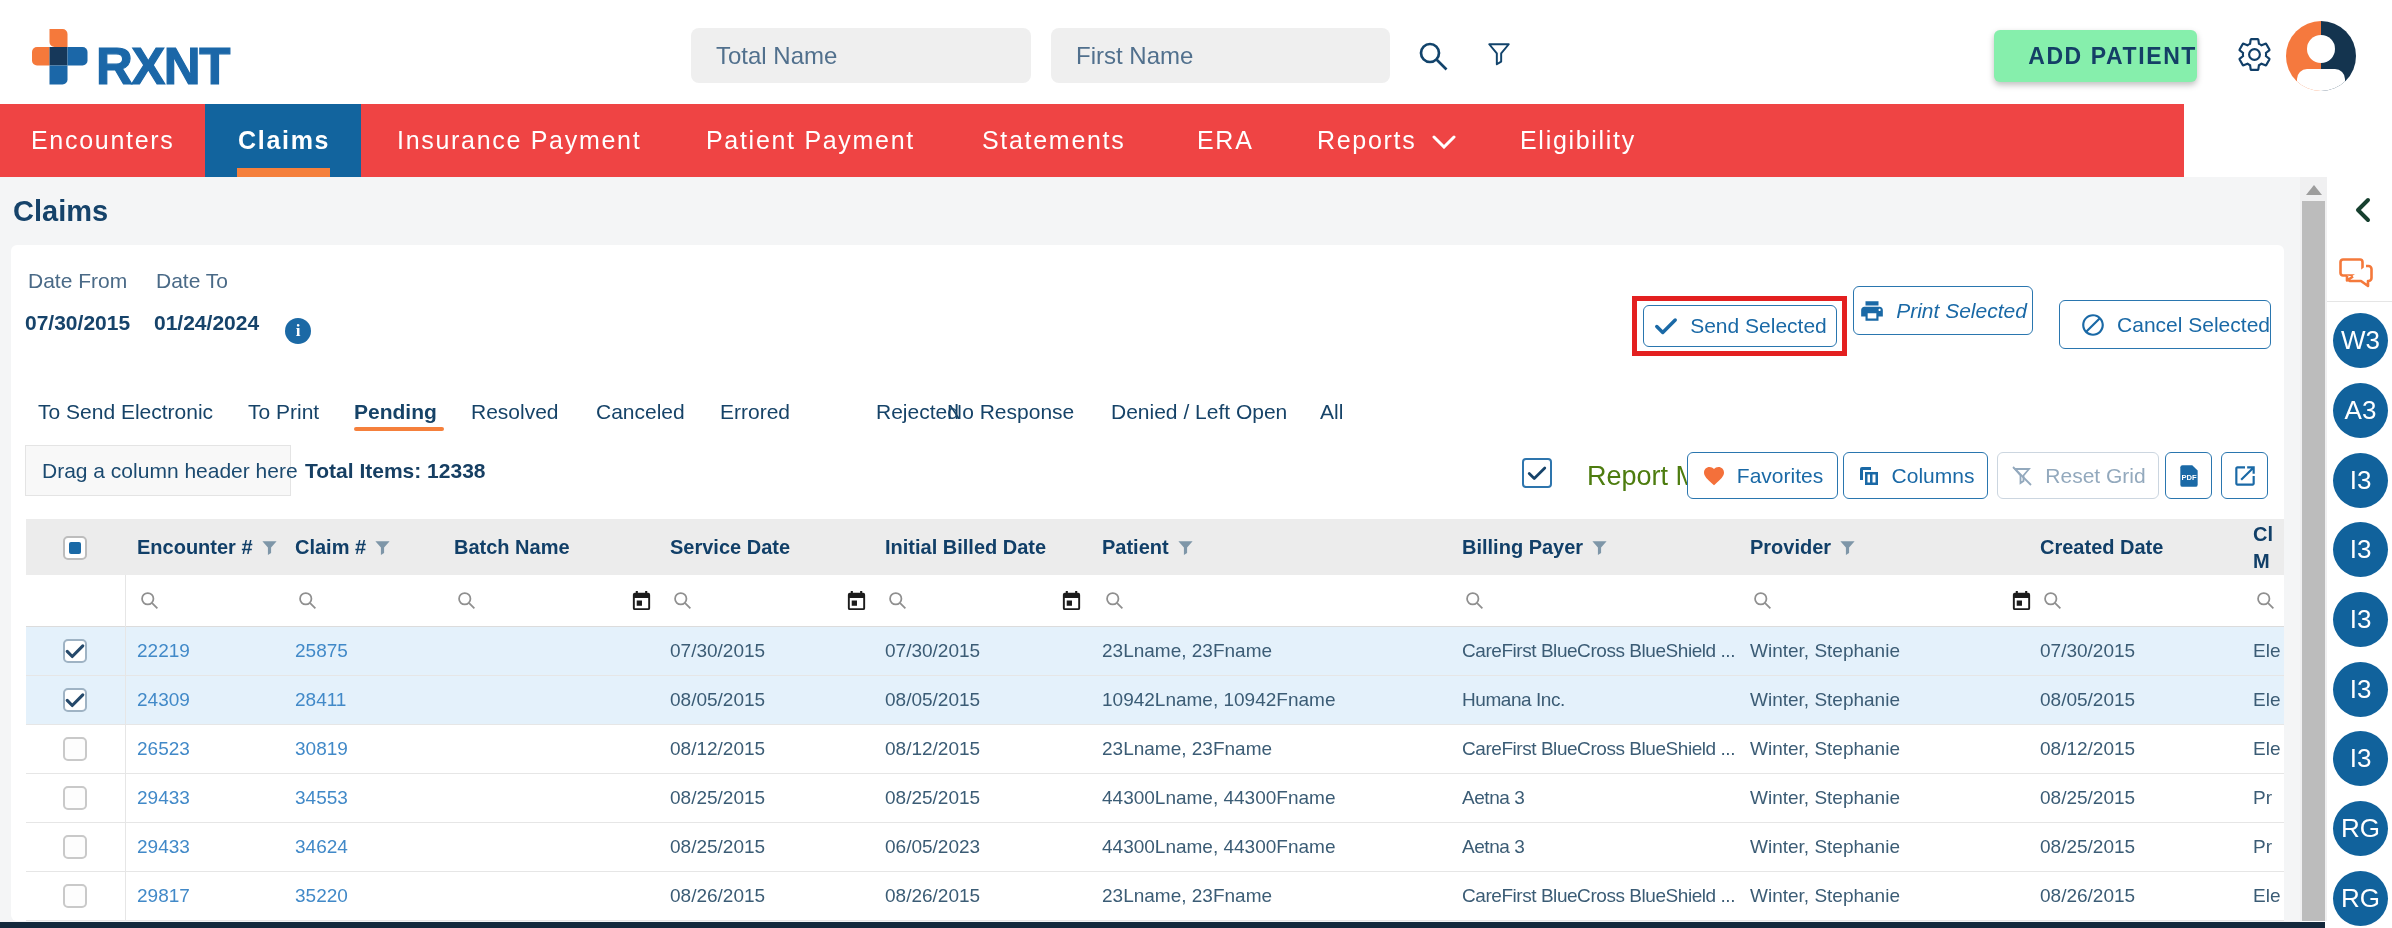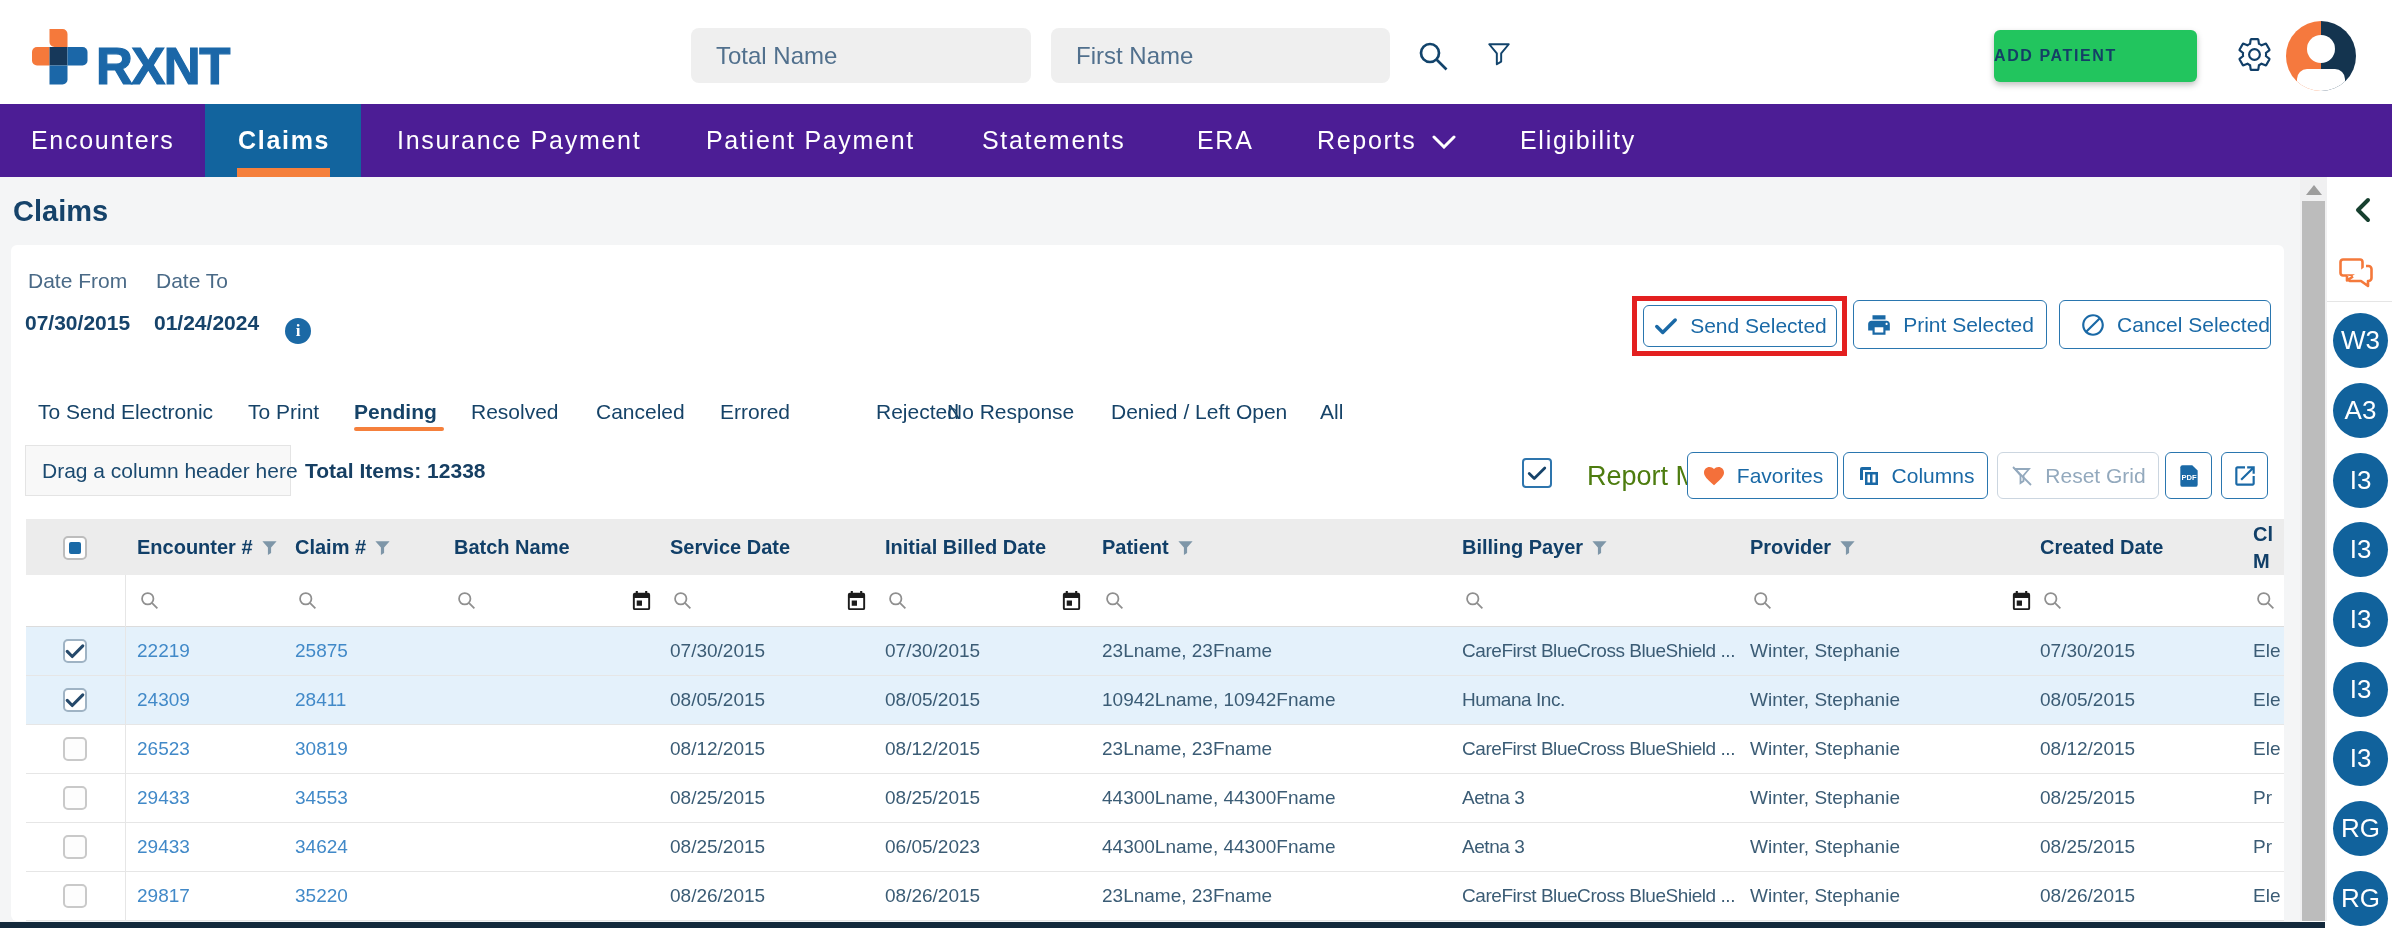--- a/index.html
+++ b/index.html
@@ -1,20 +1,20 @@
 <!DOCTYPE html>
 <html><head>
 <meta charset="utf-8">
 <style>
 *{margin:0;padding:0;box-sizing:border-box;}
 html,body{width:2392px;height:928px;overflow:hidden;background:#fff;font-family:"Liberation Sans",sans-serif;}
 .abs{position:absolute;}
 
 #header{position:absolute;left:0;top:0;width:2392px;height:104px;background:#fff;}
-#nav{position:absolute;left:0;top:104px;width:2392px;height:73px;background:#4c1d95;}
+#nav{position:absolute;left:0;top:104px;width:2184px;height:73px;background:#ef4444;}
 .navitem{position:absolute;top:0;height:73px;line-height:73px;color:#fff;font-size:25px;letter-spacing:1.7px;}
 #page{position:absolute;left:0;top:177px;width:2300px;height:751px;background:#f4f5f6;}
 .input{position:absolute;top:28px;height:55px;background:#efefef;border-radius:8px;color:#51708d;font-size:24px;line-height:55px;padding-left:25px;}
 
 #card{position:absolute;left:11px;top:68px;width:2273px;height:676px;background:#fff;border-radius:6px;}
 .btn{position:absolute;border:2px solid #2a76af;border-radius:6px;background:#fff;color:#1a69a6;font-size:21px;display:flex;align-items:center;justify-content:center;gap:11px;}
 .tab{position:absolute;top:0;font-size:21px;color:#164368;white-space:nowrap;}
 
 .cell{position:absolute;white-space:nowrap;font-size:19px;}
 .hdr{color:#113f68;font-weight:bold;font-size:20px;}
@@ -40,21 +40,21 @@
   <div class="input" style="left:1051px;width:339px;">First Name</div>
 
   <svg class="abs" style="left:1415px;top:38px" width="36" height="36" viewBox="0 0 24 24" fill="none" stroke="#11436b" stroke-width="1.8">
       <circle cx="10" cy="10" r="6"></circle>
       <line x1="14.5" y1="14.5" x2="21" y2="21"></line>
     </svg>
 
   <svg class="abs" style="left:1486px;top:39px" width="26" height="30" viewBox="0 0 24 24" fill="none" stroke="#11436b" stroke-width="1.8">
       <path d="M3 3h18l-7 8.5V19l-4 2.5V11.5z" stroke-linejoin="round"></path>
     </svg>
-  <div class="abs" style="left:1994px;top:30px;width:203px;height:52px;background:#22c55e;border-radius:6px;box-shadow:0 3px 6px rgba(0,0,0,.25);color:#143f66;font-weight:bold;font-size:16px;letter-spacing:1.6px;text-align:left;line-height:52px;">ADD PATIENT</div>
+  <div class="abs" style="left:1994px;top:30px;width:203px;height:52px;background:#86efac;border-radius:6px;box-shadow:0 3px 6px rgba(0,0,0,.25);color:#143f66;font-weight:bold;font-size:23px;letter-spacing:1.6px;text-align:right;line-height:52px;">ADD PATIENT</div>
 
   <svg class="abs" style="left:2236px;top:36px" width="37" height="37" viewBox="0 0 24 24" fill="#113f68">
       <path d="M19.43 12.98c.04-.32.07-.64.07-.98s-.03-.66-.07-.98l2.11-1.65c.19-.15.24-.42.12-.64l-2-3.46c-.12-.22-.39-.3-.61-.22l-2.49 1c-.52-.4-1.08-.73-1.69-.98l-.38-2.65C14.46 2.18 14.25 2 14 2h-4c-.25 0-.46.18-.49.42l-.38 2.65c-.61.25-1.17.59-1.69.98l-2.49-1c-.23-.09-.49 0-.61.22l-2 3.46c-.13.22-.07.49.12.64l2.11 1.65c-.04.32-.07.65-.07.98s.03.66.07.98l-2.11 1.65c-.19.15-.24.42-.12.64l2 3.46c.12.22.39.3.61.22l2.49-1c.52.4 1.08.73 1.69.98l.38 2.65c.03.24.24.42.49.42h4c.25 0 .46-.18.49-.42l.38-2.65c.61-.25 1.17-.59 1.69-.98l2.49 1c.23.09.49 0 .61-.22l2-3.46c.12-.22.07-.49-.12-.64l-2.11-1.65zM12 15.5c-1.93 0-3.5-1.57-3.5-3.5s1.57-3.5 3.5-3.5 3.5 1.57 3.5 3.5-1.57 3.5-3.5 3.5z" fill="none" stroke="#113f68" stroke-width="1.4"></path>
     </svg>
 
   <div class="abs" style="left:2286px;top:21px;width:70px;height:70px;border-radius:50%;background:linear-gradient(90deg,#f5793e 50%,#14344f 50%);overflow:hidden;">
     <div class="abs" style="left:21px;top:14px;width:28px;height:28px;border-radius:50%;background:#fff;"></div>
     <div class="abs" style="left:11px;top:48px;width:48px;height:30px;border-radius:10px;background:#fff;"></div>
   </div>
 </div>
@@ -85,21 +85,21 @@
     <div class="abs" style="left:143px;top:66px;font-size:21px;font-weight:bold;color:#16436a;">01/24/2024</div>
     <div class="abs" style="left:274px;top:73px;width:26px;height:26px;border-radius:50%;background:#1b69a5;color:#fff;font-size:17px;font-weight:bold;text-align:center;line-height:26px;font-family:'Liberation Serif',serif;">i</div>
 
     <div class="abs" style="left:1621px;top:51px;width:215px;height:60px;border:5px solid #e32020;"></div>
     <div class="btn" style="left:1632px;top:60px;width:194px;height:42px;border-width:1px;">
       <svg width="26" height="26" viewBox="0 0 24 24" fill="none" stroke="#1a69a6" stroke-width="3.2" stroke-linecap="round" stroke-linejoin="round">
           <path d="M3.5 12.5l5.5 5.5L20.5 6.5"></path>
         </svg>
       Send Selected
     </div>
-    <div class="btn" style="left:1842px;top:55px;width:194px;height:49px;border-width:1px;">
+    <div class="btn" style="left:1842px;top:41px;width:180px;height:49px;border-width:1px;font-style:italic;">
       <svg width="26" height="26" viewBox="0 0 24 24" fill="#1a69a6">
           <path d="M19 8H5c-1.66 0-3 1.34-3 3v6h4v4h12v-4h4v-6c0-1.66-1.34-3-3-3zm-3 11H8v-5h8v5zm3-7c-.55 0-1-.45-1-1s.45-1 1-1 1 .45 1 1-.45 1-1 1zm-1-9H6v4h12V3z"></path>
         </svg>
       Print Selected
     </div>
     <div class="btn" style="left:2048px;top:55px;width:212px;height:49px;border-width:1px;justify-content:flex-end;">
       <svg width="26" height="26" viewBox="0 0 24 24" fill="#1a69a6">
           <path d="M12 2C6.48 2 2 6.48 2 12s4.48 10 10 10 10-4.48 10-10S17.52 2 12 2zM4 12c0-4.42 3.58-8 8-8 1.85 0 3.55.63 4.9 1.69L5.69 16.9C4.63 15.55 4 13.85 4 12zm8 8c-1.85 0-3.55-.63-4.9-1.69L18.31 7.1C19.37 8.45 20 10.15 20 12c0 4.42-3.58 8-8 8z"></path>
         </svg>
       Cancel Selected

